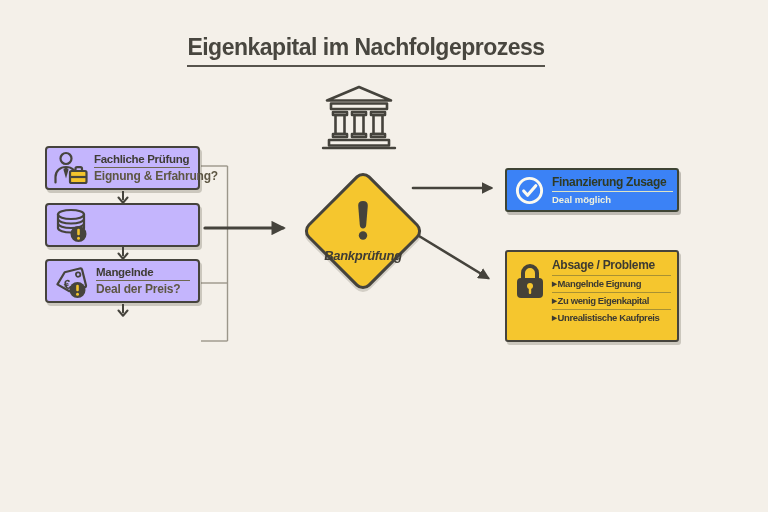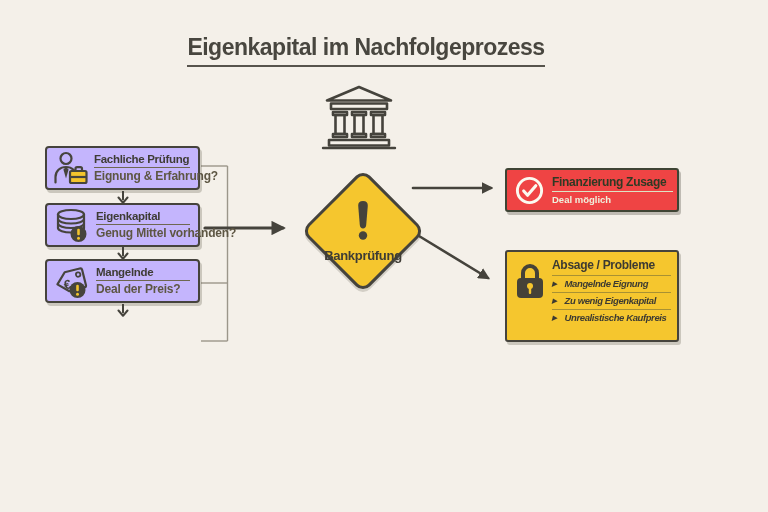--- a/index.html
+++ b/index.html
@@ -37,46 +37,46 @@
   
   .diamond-bg{
     position:absolute;left:319px;top:187px;width:88px;height:88px;box-sizing:border-box;
     background:#f5c62e;border:3px solid #45433c;border-radius:10px;
     transform:rotate(45deg);box-shadow:2px 2px 0 rgba(80,75,60,.2);
   }
   .diamond-content{
     position:absolute;left:301px;top:169px;width:124px;height:124px;
     display:flex;flex-direction:column;align-items:center;justify-content:center;
   }
-  .diamond-label{font-size:13px;font-weight:bold;color:#3e3c35;letter-spacing:-0.3px;margin-top:7px;white-space:nowrap;}
+  .diamond-label{font-size:13px;font-weight:bold;color:#3e3c35;letter-spacing:-0.3px;margin-top:7px;white-space:nowrap;font-style:italic;}
 
   
   .approval{
     position:absolute;left:505px;top:168px;width:174px;height:44px;box-sizing:border-box;
-    background:#ef4444;border:2.5px solid #3e4434;border-radius:3px;
+    background:#3b82f6;border:2.5px solid #3e4434;border-radius:3px;
     box-shadow:2px 3px 0 rgba(70,66,56,.3);
     display:flex;align-items:center;gap:7px;padding:0 4px 0 7px;
   }
   .approval-text{flex:1;display:flex;flex-direction:column;min-width:0;}
   .approval-title{font-size:12px;font-weight:bold;color:#2f3a24;letter-spacing:-0.3px;white-space:nowrap;}
   .approval-divider{height:1px;background:#dde4c4;margin:2px 0;width:100%;}
   .approval-subtitle{font-size:9.5px;font-weight:bold;color:#eff1dd;white-space:nowrap;}
 
   
   .rejection{
     position:absolute;left:505px;top:250px;width:174px;height:92px;box-sizing:border-box;
     background:#f5c62e;border:2.5px solid #45433c;border-radius:3px;
     box-shadow:2px 3px 0 rgba(80,75,60,.25);
     display:flex;gap:6px;padding:6px 6px 4px 7px;
   }
   .rejection-icon-col{width:32px;padding-top:2px;flex:none;}
   .rejection-text-col{flex:1;display:flex;flex-direction:column;min-width:0;}
   .rejection-title{font-size:12px;font-weight:bold;color:#3c3a32;letter-spacing:-0.3px;white-space:nowrap;}
   .rej-divider{height:1px;background:#8d7f35;opacity:.75;margin:2.5px 0;width:100%;}
-  .rejection-item{display:flex;align-items:center;gap:8px;font-size:9.5px;font-weight:bold;color:#3c3a32;letter-spacing:-0.4px;white-space:nowrap;font-style:italic;}
+  .rejection-item{display:flex;align-items:center;gap:1px;font-size:9.5px;font-weight:bold;color:#3c3a32;letter-spacing:-0.4px;white-space:nowrap;}
   .bullet{font-size:6.5px;color:#3c3a32;}
 </style>
 </head>
 <body>
 
 <div class="canvas">
 
   <svg class="connectors" width="768" height="512" viewBox="0 0 768 512">
     <defs>
       <marker id="ah" viewBox="0 0 10 10" markerWidth="4.5" markerHeight="4.5" refX="8" refY="5" orient="auto">
@@ -151,25 +151,20 @@
         <path d="M6,7.5 V21"></path>
           <path d="M32,7.5 V21"></path>
         <path d="M6,12 a13,4.5 0 0 0 26,0"></path>
         <path d="M6,16.5 a13,4.5 0 0 0 26,0"></path>
         <path d="M6,21 a13,4.5 0 0 0 26,0"></path>
       </g>
       <circle cx="26.5" cy="27" r="8" fill="#46443d"></circle>
       <rect x="25.2" y="21.8" width="2.6" height="6.4" rx="1.2" fill="#f3c42d"></rect>
       <circle cx="26.5" cy="31.2" r="1.5" fill="#f3c42d"></circle>
     </svg>
-    <div class="step-text">
-      <span class="step-label">Eigenkapital</span>
-      <span class="step-divider"></span>
-      <span class="step-question">Genug Mittel vorhanden?</span>
-    </div>
   </div>
 
   <svg class="down-arrow" style="top:247px" width="16" height="13" viewBox="0 0 16 13">
     <path d="M8,0.5 V8.5" stroke="#45433c" stroke-width="2" fill="none" stroke-linecap="round"></path>
     <path d="M3.5,6.5 L8,11.8 L12.5,6.5" stroke="#45433c" stroke-width="2" fill="none" stroke-linecap="round" stroke-linejoin="round"></path>
   </svg>
 
   <div class="step-box" style="top:259px">
     <svg width="40" height="36" viewBox="0 0 40 36">
       <g transform="rotate(-14 19 18)">

